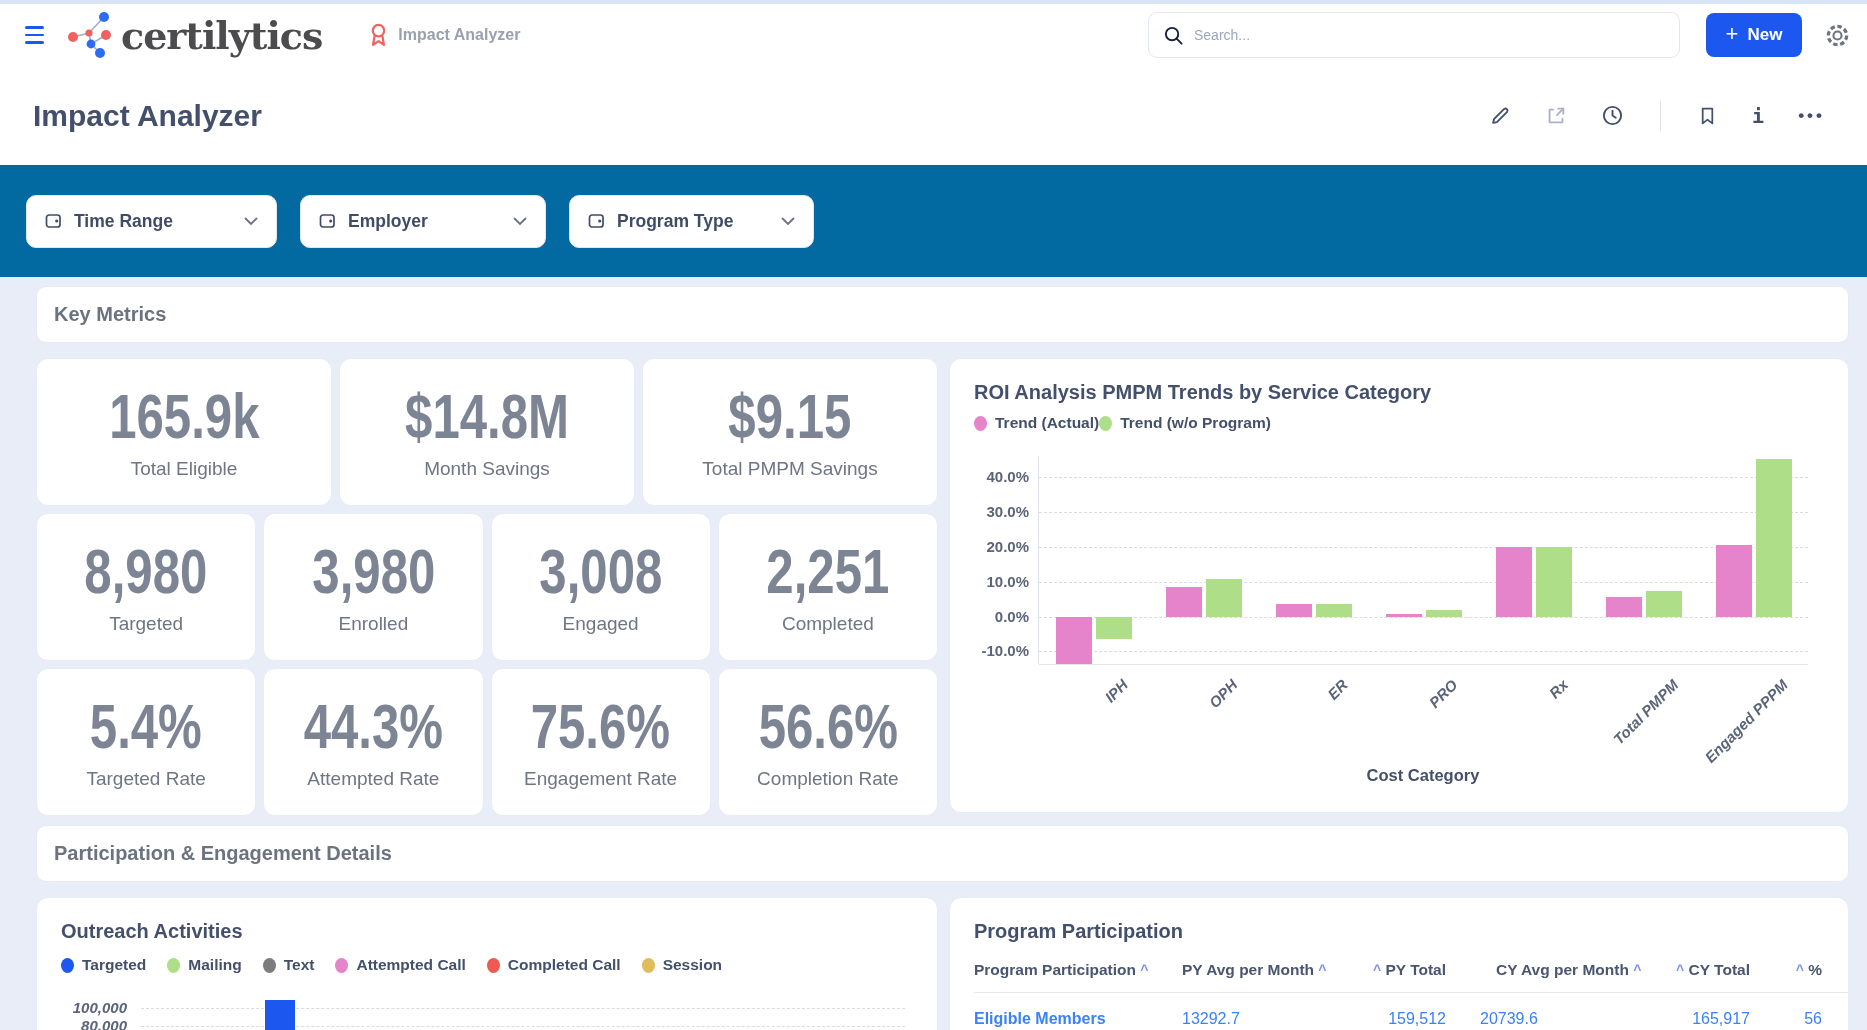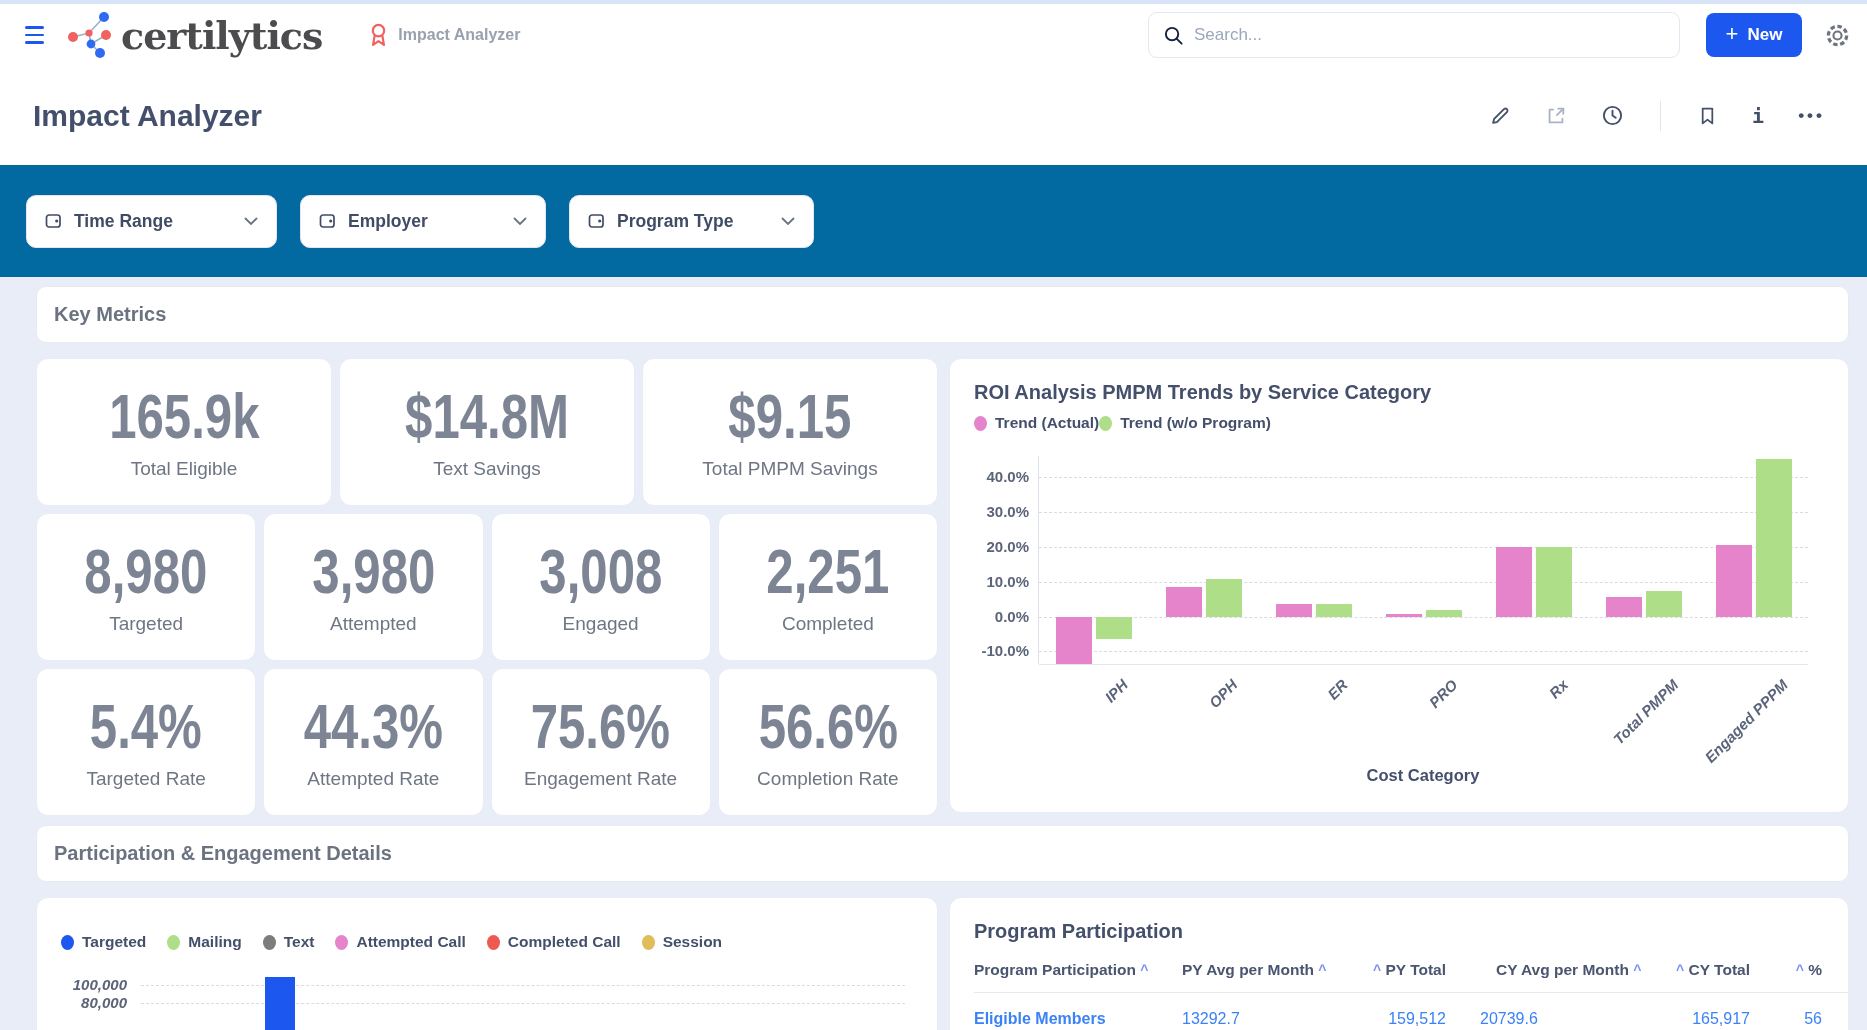--- a/index.html
+++ b/index.html
@@ -11,21 +11,21 @@
   
   .topstrip { height:4px; background:#d7e3f6; }
   .appbar { height:62px; background:#ffffff; display:flex; align-items:center; padding:0 16px 0 14px; }
   .hamburger { width:24px; height:18px; margin-left:11px; display:flex; flex-direction:column; justify-content:space-between; background:none; border:none; cursor:pointer; }
   .hamburger span { display:block; width:19px; height:2.7px; border-radius:2px; background:#1c57f0; }
   .logo { display:flex; align-items:center; margin-left:14px; text-decoration:none; }
   .brand { font-family:"DejaVu Serif", serif; font-weight:700; font-size:38px; color:#4c4c4e; letter-spacing:-1px; margin-left:6px; }
   .breadcrumb { display:flex; align-items:center; gap:9px; margin-left:46px; cursor:pointer; }
   .breadcrumb .crumb-label { font-size:16px; font-weight:600; color:#99a1ae; }
   .searchbox { margin-left:auto; width:532px; height:46px; background:#fff; border:1px solid #e3e7ef; border-radius:9px; display:flex; align-items:center; padding:0 14px; }
-  .searchbox input { border:none; outline:none; flex:1; margin-left:10px; font-size:17px; font-family:"Liberation Sans",sans-serif; color:#3c4660; background:transparent; }
+  .searchbox input { border:none; outline:none; flex:1; margin-left:10px; font-size:14px; font-family:"Liberation Sans",sans-serif; color:#3c4660; background:transparent; }
   .searchbox input::placeholder { color:#9aa7bd; }
   .btn-new { margin-left:26px; min-width:96px; height:44px; border:none; border-radius:8px; background:#1c57f0; color:#fff; font-size:17px; font-weight:700; font-family:"Liberation Sans",sans-serif; display:flex; align-items:center; justify-content:center; gap:9px; cursor:pointer; padding:0 16px; }
   .btn-new .plus { font-size:22px; font-weight:400; line-height:1; margin-top:-2px; }
   .gear-btn { margin-left:22px; background:none; border:none; cursor:pointer; display:flex; align-items:center; }
   
   .titlebar { background:#fff; height:99px; display:flex; align-items:center; padding:0 42px 0 33px; }
   .page-title { font-size:30px; font-weight:700; color:#44506b; }
   .title-actions { margin-left:auto; display:flex; align-items:center; gap:34px; }
   .icon-btn { background:none; border:none; cursor:pointer; display:flex; align-items:center; color:#44506b; }
   .v-divider { width:1px; height:30px; background:#e2e5ec; margin:0 2px; }
@@ -219,35 +219,35 @@
 
     <div class="main-grid">
       <div class="cards-col" id="cards-col">
           <div class="cards-row">
             <div class="metric-card">
               <span class="metric-value">165.9k</span>
               <div class="metric-label">Total Eligible</div>
             </div>
             <div class="metric-card">
               <span class="metric-value">$14.8M</span>
-              <div class="metric-label">Text Savings</div>
+              <div class="metric-label">Month Savings</div>
             </div>
             <div class="metric-card">
               <span class="metric-value">$9.15</span>
               <div class="metric-label">Total PMPM Savings</div>
             </div>
           </div>
           <div class="cards-row">
             <div class="metric-card">
               <span class="metric-value">8,980</span>
               <div class="metric-label">Targeted</div>
             </div>
             <div class="metric-card">
               <span class="metric-value">3,980</span>
-              <div class="metric-label">Attempted</div>
+              <div class="metric-label">Enrolled</div>
             </div>
             <div class="metric-card">
               <span class="metric-value">3,008</span>
               <div class="metric-label">Engaged</div>
             </div>
             <div class="metric-card">
               <span class="metric-value">2,251</span>
               <div class="metric-label">Completed</div>
             </div>
           </div>
@@ -324,20 +324,21 @@
         <div class="x-axis-title">Cost Category</div>
       </div>
     </div>
 
     <div class="section-bar" style="margin-top:9px">
       <span class="s-title">Participation &amp; Engagement Details</span>
     </div>
 
     <div class="bottom-grid">
       <div class="panel outreach-panel">
+        <div class="panel-title">Outreach Activities</div>
         <div class="legend outreach-legend" id="outreach-legend">
             <span class="legend-item">
               <span class="legend-dot" style="background: rgb(28, 87, 240);"></span>
               <span class="legend-label">Targeted</span>
             </span>
             <span class="legend-item">
               <span class="legend-dot" style="background: rgb(174, 222, 135);"></span>
               <span class="legend-label">Mailing</span>
             </span>
             <span class="legend-item">

